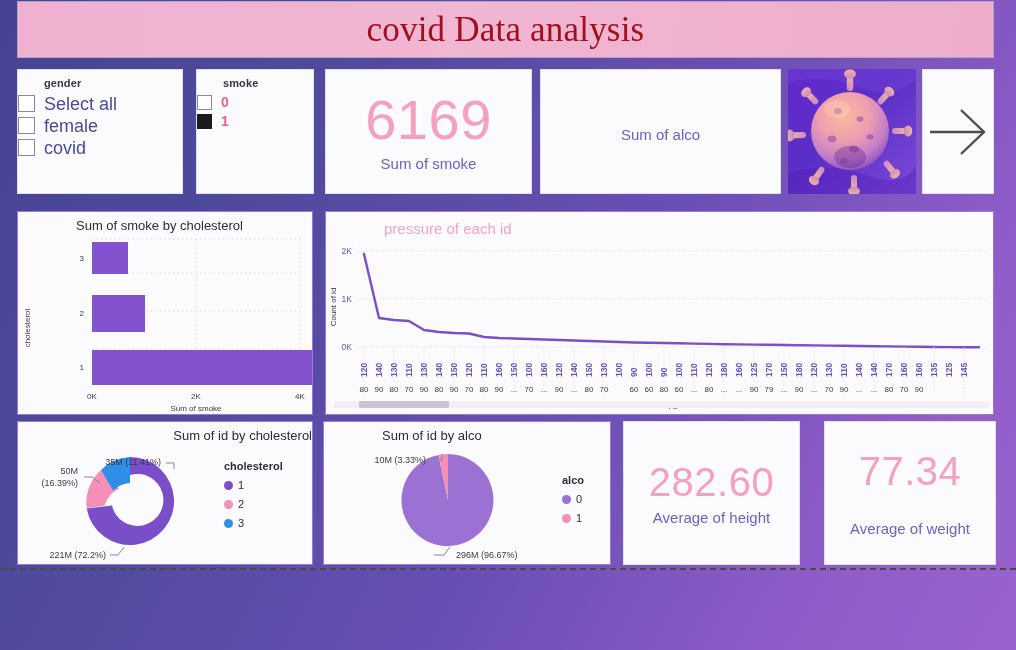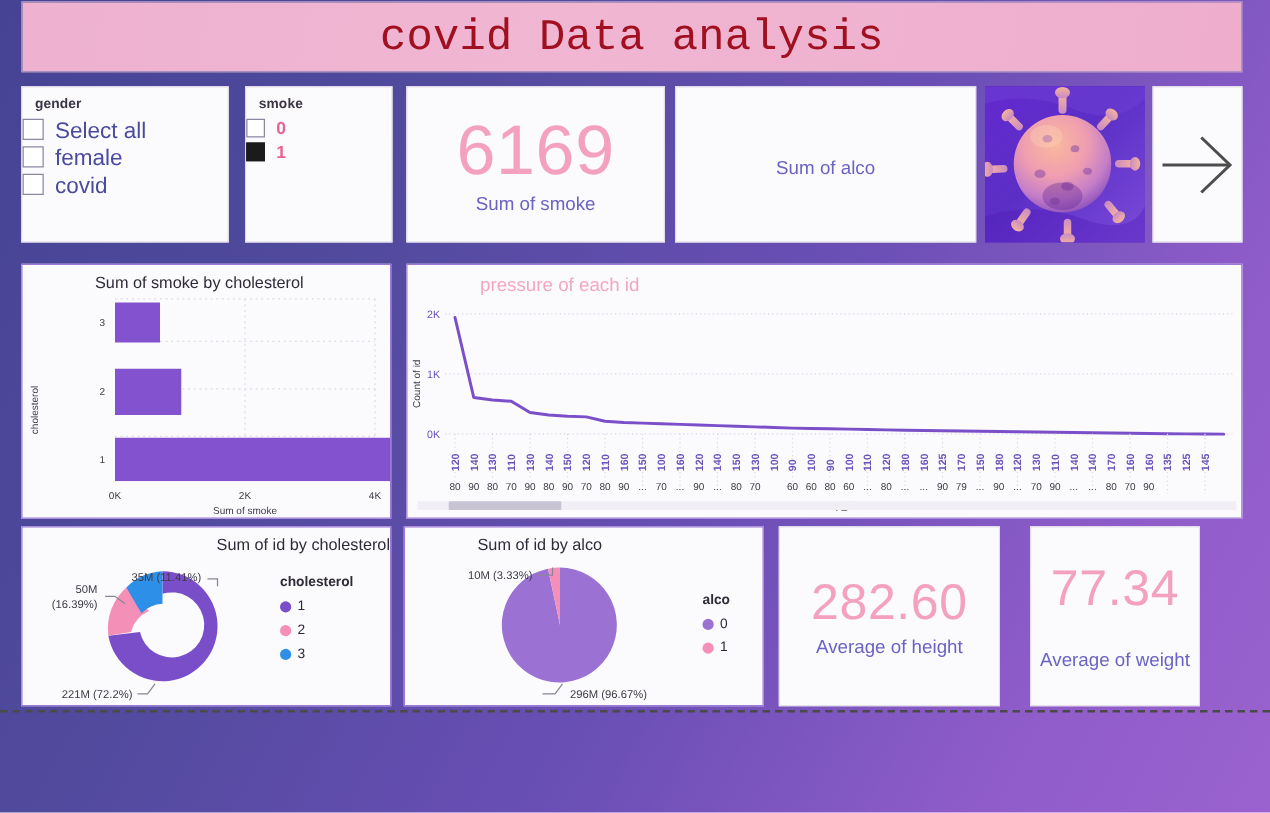--- a/index.html
+++ b/index.html
@@ -21,34 +21,34 @@
 
   
   #title-banner {
     position: absolute; left: 17px; top: 1px; width: 977px; height: 57px;
     background: linear-gradient(100deg, #eeb2d0 0%, #f0b6d2 45%, #eeadcd 100%);
     border: 1px solid #b99fc4;
     display: flex; align-items: center; justify-content: center;
   }
   #title-text {
     font-size: 35px; color: #a01020; letter-spacing: .2px;
-    font-family: Liberation Mono, monospace; font-weight: 400;
+    font-family: Liberation Serif, serif; font-weight: 400;
   }
 
   
   .card {
     position: absolute;
     background: #fbfafd;
     border: 1px solid #e3e0ea;
   }
 
   
   .slicer-title {
     font-size: 11px; color: #3b3545; font-weight: bold;
-    padding: 7px 0 4px 10px; letter-spacing: .1px;
+    padding: 7px 0 4px 10px; letter-spacing: .1px; margin-left: 16px;
   }
   .slicer-row { display: flex; align-items: flex-start; padding: 2px 0 2px 0; }
   .cbox {
     width: 17px; height: 17px; border: 1px solid #8c86a0;
     background: #fff; flex: 0 0 auto; margin-right: 9px;
   }
   .cbox.checked { background: #1b1b1b; border-color: #1b1b1b; }
   .slicer-label { font-size: 18px; color: #4a4a9e; font-weight: 400; line-height: 1; }
   .slicer-label.pink { font-size: 14px; color: #e8638f; font-weight: bold; }
 
@@ -436,18 +436,18 @@
         <span class="legend-text">1</span>
       </div>
     </div>
   </div>
 
   <div class="card kpi" style="left:623px; top:421px; width:177px; height:144px;">
     <div class="kpi-value small">282.60</div>
     <div class="kpi-label">Average of height</div>
   </div>
 
-  <div class="card kpi" style="left:824px; top:421px; width:136px; height:144px;gap:22px;">
+  <div class="card kpi" style="left:824px; top:421px; width:172px; height:144px;gap:22px;">
     <div class="kpi-value small">77.34</div>
     <div class="kpi-label">Average of weight</div>
   </div>
 
 </div>
 
 </body></html>

